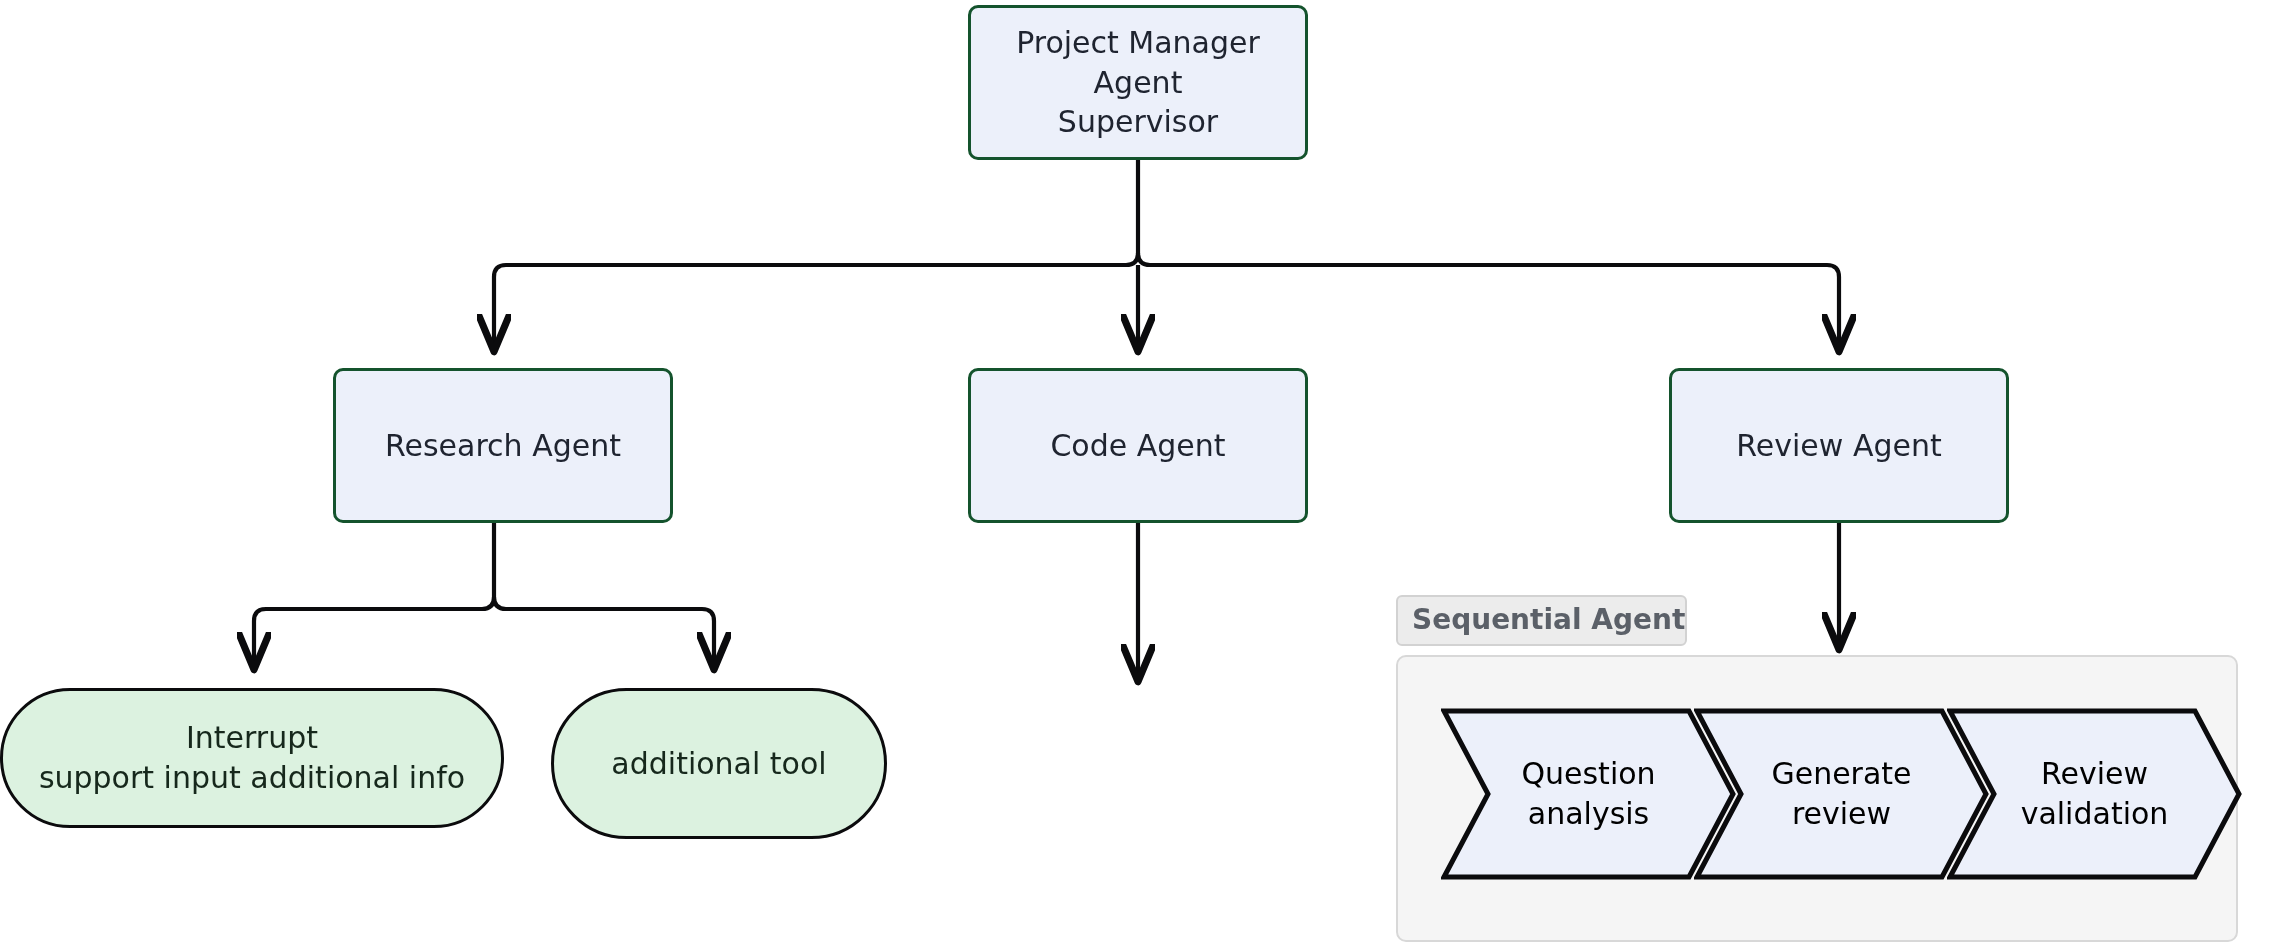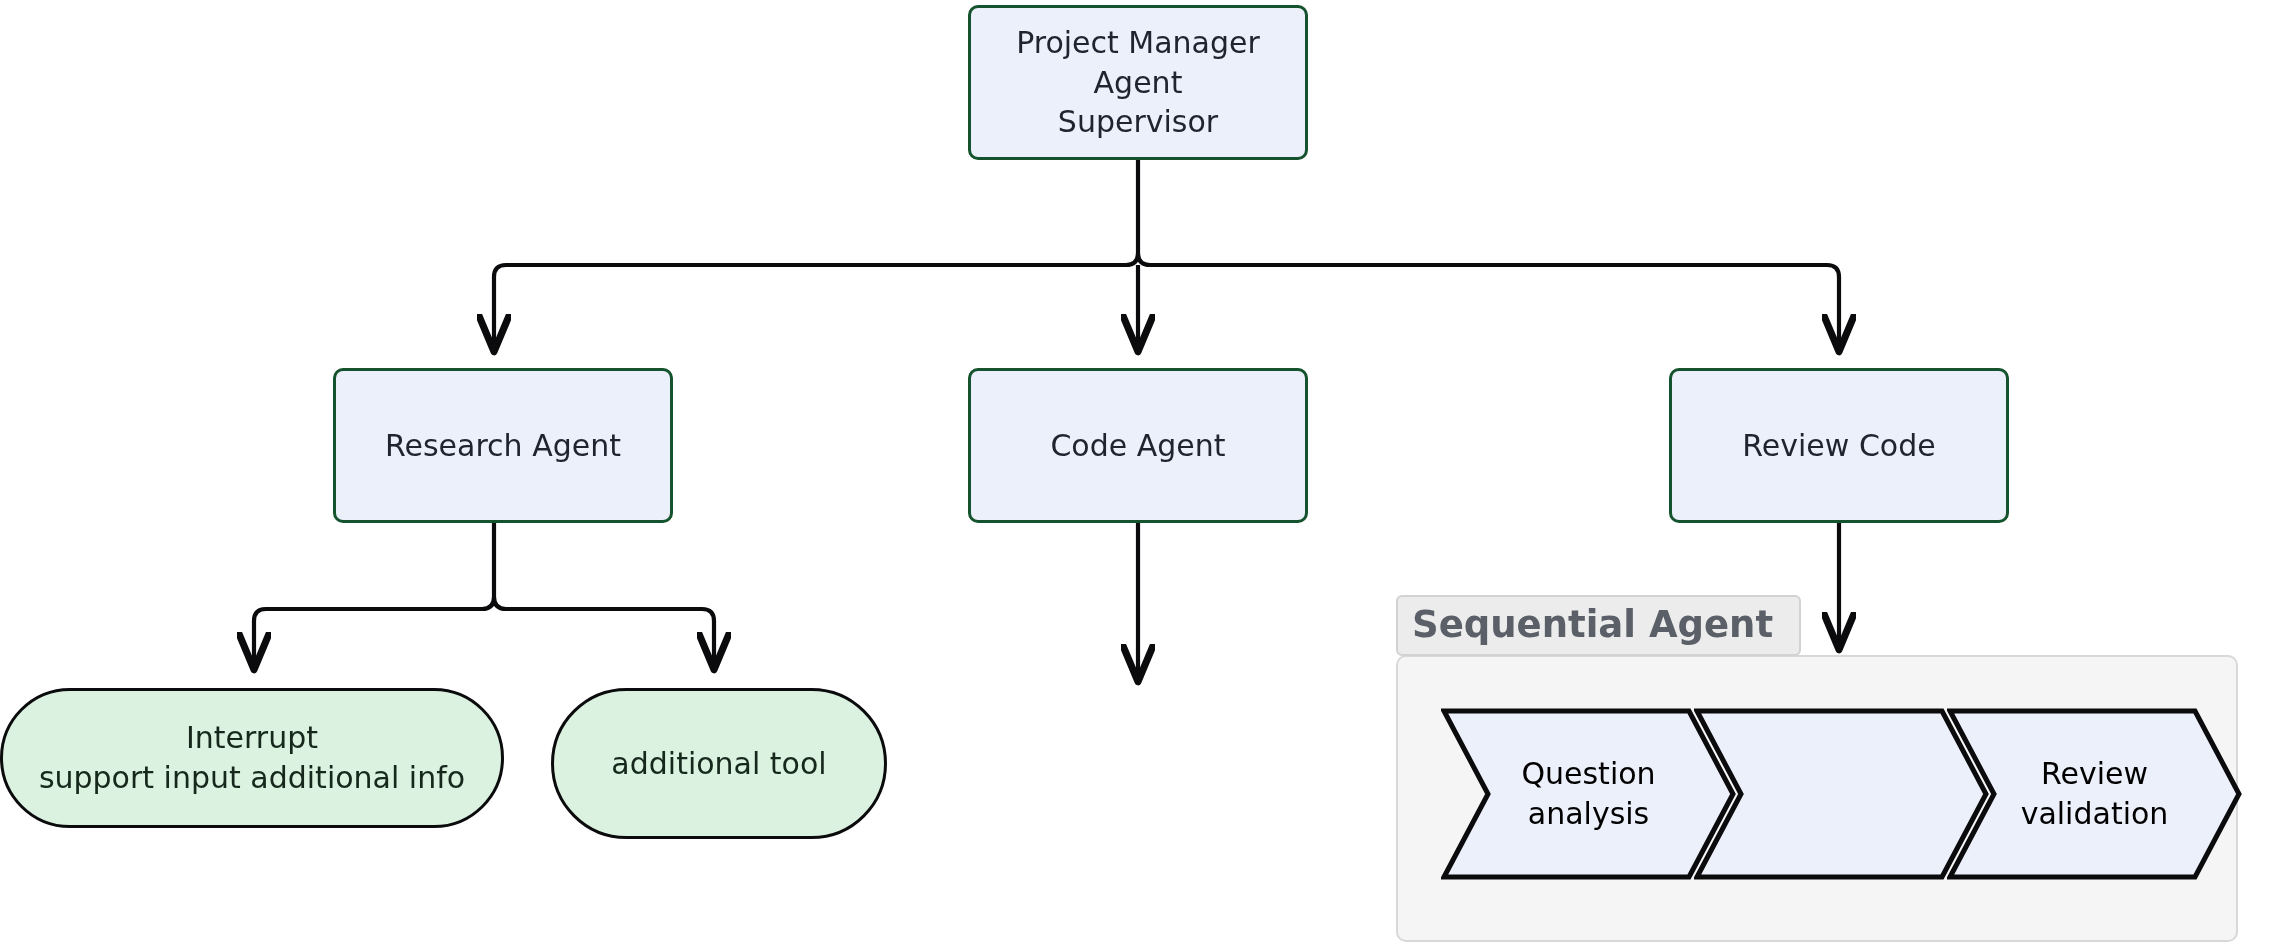--- a/index.html
+++ b/index.html
@@ -80,23 +80,23 @@
     border: 2px solid #d8d8d8;
     border-radius: 10px;
   }
   .subgraph-label {
     position: absolute;
     box-sizing: border-box;
     background: #ececec;
     border: 2px solid #d2d2d2;
     border-radius: 6px;
     color: #5b6068;
-    font-size: 37px;
+    font-size: 28px;
     font-weight: bold;
-    padding: 6px 26px 8px 14px;
+    padding: 6px 0 8px 14px;
     white-space: nowrap;
   }
   
   .chev-wrap {
     position: absolute;
   }
   .chev-svg {
     position: absolute;
     left: 0;
     top: 0;
@@ -154,38 +154,40 @@
       <path d="M3,3 L248,3 L292,86 L248,169 L3,169 L47,86 Z" fill="#ecf0fa" stroke="#0b0b0d" stroke-width="5" stroke-linejoin="miter"></path>
     </svg>
     <div class="chev-label" style="left:40px; top:0; width:215px; height:172px;">Question
 analysis</div>
   </div>
 
   <div class="chev-wrap" style="left:1694px; top:708px; width:295px; height:172px;">
     <svg class="chev-svg" width="295" height="172" viewBox="0 0 295 172" xmlns="http://www.w3.org/2000/svg">
       <path d="M3,3 L248,3 L292,86 L248,169 L3,169 L47,86 Z" fill="#ecf0fa" stroke="#0b0b0d" stroke-width="5" stroke-linejoin="miter"></path>
     </svg>
+    <div class="chev-label" style="left:40px; top:0; width:215px; height:172px;">Generate
+review</div>
   </div>
 
   <div class="chev-wrap" style="left:1947px; top:708px; width:295px; height:172px;">
     <svg class="chev-svg" width="295" height="172" viewBox="0 0 295 172" xmlns="http://www.w3.org/2000/svg">
       <path d="M3,3 L248,3 L292,86 L248,169 L3,169 L47,86 Z" fill="#ecf0fa" stroke="#0b0b0d" stroke-width="5" stroke-linejoin="miter"></path>
     </svg>
     <div class="chev-label" style="left:40px; top:0; width:215px; height:172px;">Review
 validation</div>
   </div>
 
   <div class="node rect-node" style="left:968px; top:5px; width:340px; height:155px;">Project Manager Agent
 Supervisor</div>
 
   <div class="node rect-node" style="left:333px; top:368px; width:340px; height:155px;">Research Agent</div>
 
   <div class="node rect-node" style="left:968px; top:368px; width:340px; height:155px;">Code Agent</div>
 
-  <div class="node rect-node" style="left:1669px; top:368px; width:340px; height:155px;">Review Code</div>
+  <div class="node rect-node" style="left:1669px; top:368px; width:340px; height:155px;">Review Agent</div>
 
   <div class="node stadium-node" style="left:0px; top:688px; width:504px; height:140px;">Interrupt
 support input additional info</div>
 
   <div class="node stadium-node" style="left:551px; top:688px; width:336px; height:151px;">additional tool</div>
 
 
 </div>
 
 </body></html>

